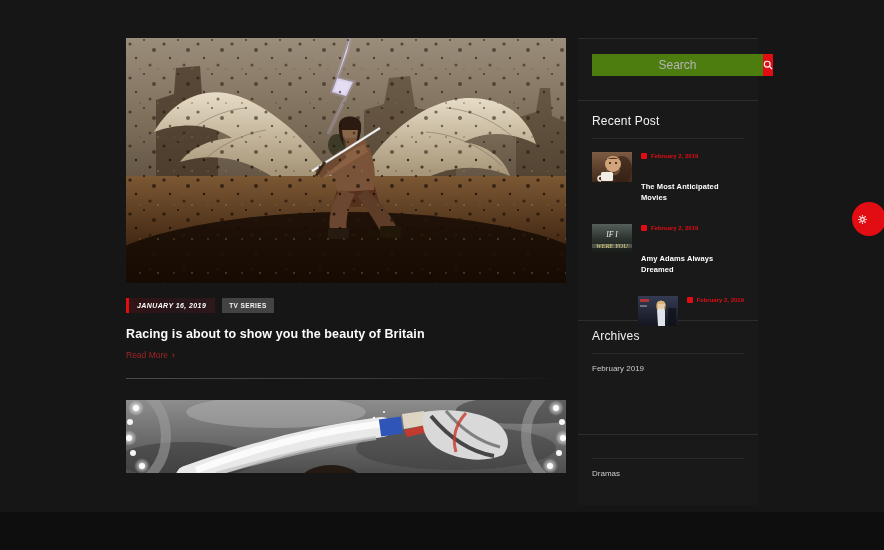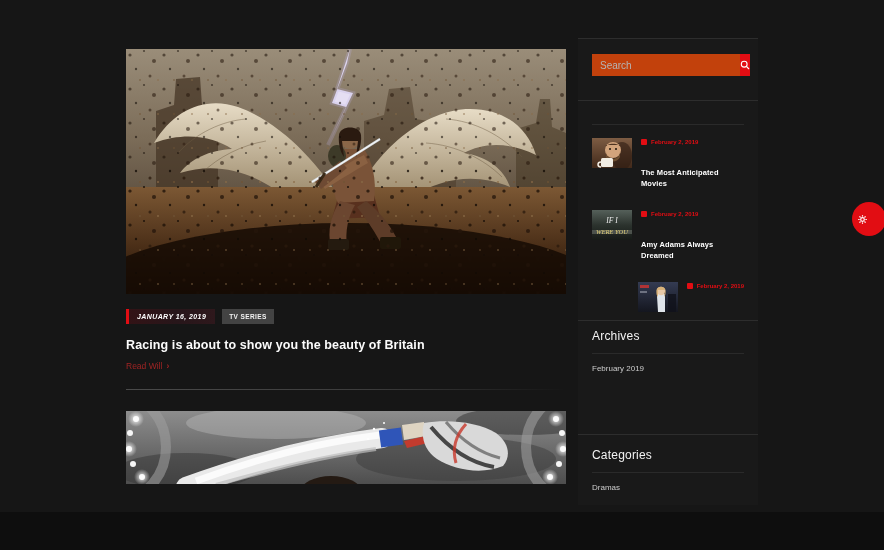--- a/index.html
+++ b/index.html
@@ -7,21 +7,21 @@
     width:884px;height:550px;position:relative;overflow:hidden;
     background:#151515;
     font-family:"Liberation Sans",sans-serif;
     -webkit-font-smoothing:antialiased;
   }
   
   .content-section{position:absolute;left:0;top:0;width:884px;height:512px;background:#161616;}
   .footer-band{position:absolute;left:0;top:512px;width:884px;height:38px;background:#0e0e0e;}
 
   
-  .main-col{position:absolute;left:126px;top:49px;width:440px;}
+  .main-col{position:absolute;left:126px;top:38px;width:440px;}
   .post-figure{width:440px;height:245px;overflow:hidden;display:block;}
   .post-figure svg{display:block;}
   .post-meta{display:flex;align-items:center;margin-top:15px;height:14px;}
   .date-badge{
     display:inline-flex;align-items:center;
     border-left:3px solid #e20d13;
     background:linear-gradient(90deg,#331316 0%,#27161a 55%,#2e181c 100%);
     color:#ffffff;font-size:7px;font-weight:bold;font-style:italic;
     letter-spacing:.4px;padding:4px 9px 4px 8px;
   }
@@ -46,22 +46,22 @@
     background:linear-gradient(90deg,#4a4a4a 0%,#3c3c3c 55%,rgba(60,60,60,0) 100%);
   }
   .post-figure-2{width:440px;height:73px;margin-top:21px;overflow:hidden;display:block;}
 
   
   .sidebar{position:absolute;left:578px;top:38px;width:180px;}
   .widget{border-top:1px solid #2d2d2d;background:#191919;box-sizing:border-box;}
   .widget-search{height:62px;padding:15px 14px 0 14px;}
   .search-row{display:flex;}
   .search-input{
-    flex:1;height:22px;background:#c2410c;border:0;outline:none;
-    color:#cfcfcf;font-size:10px;padding:0 8px;font-family:"Liberation Sans",sans-serif;
+    flex:1;height:22px;background:#4d7c0f;border:0;outline:none;
+    color:#cfcfcf;font-size:12px;padding:0 8px;font-family:"Liberation Sans",sans-serif;text-align:center;
   }
   .search-input::placeholder{color:#b5b5b5;}
   .search-btn{
     width:22px;height:22px;border:0;background:#e20d13;cursor:pointer;
     display:flex;align-items:center;justify-content:center;padding:0;
   }
   .widget-title{
     margin:0;color:#f2f2f2;font-size:12px;font-weight:500;letter-spacing:.2px;
   }
   .title-rule{height:1px;background:#2a2a2a;border:0;margin:10px 0 0 0;}
@@ -164,21 +164,21 @@
   
   <div class="post-meta">
     <span class="date-badge">JANUARY 16, 2019</span>
     <a class="cat-badge">TV SERIES</a>
   </div>
 
   <h2 class="post-title">Racing is about to show you the beauty of Britain</h2>
 
 
   <a class="read-more" href="#">
-    <span>Read Will</span><span class="arrow">›</span>
+    <span>Read More</span><span class="arrow">›</span>
   </a>
 
   <hr class="post-divider">
 
   
   <figure class="post-figure-2" style="margin:21px 0 0 0">
     <svg width="440" height="73" viewBox="0 0 440 73">
       <defs>
         <linearGradient id="grey" x1="0" y1="0" x2="0" y2="1">
           <stop offset="0" stop-color="#8d8d8d"></stop>
@@ -246,20 +246,21 @@
       <button class="search-btn">
         <svg width="10" height="10" viewBox="0 0 10 10">
           <circle cx="4.2" cy="4.2" r="2.9" fill="none" stroke="#ffffff" stroke-width="1.1"></circle>
           <line x1="6.4" y1="6.4" x2="9" y2="9" stroke="#ffffff" stroke-width="1.2"></line>
         </svg>
       </button>
     </div>
   </div>
 
   <div class="widget widget-recent">
+    <h3 class="widget-title">Recent Post</h3>
     <hr class="title-rule">
 
     <div class="recent-item">
       <span class="recent-thumb">
         <svg width="40" height="30" viewBox="0 0 40 30">
           <defs>
               <linearGradient id="t1" x1="0" y1="0" x2="0" y2="1">
             <stop offset="0" stop-color="#7d5c43"></stop>
                 <stop offset="1" stop-color="#41291a"></stop>
               </linearGradient>
@@ -336,21 +337,20 @@
     </div>
   </div>
 
   <div class="widget widget-archives">
     <h3 class="widget-title">Archives</h3>
     <hr class="title-rule">
     <a class="side-link" href="#">February 2019</a>
   </div>
 
   <div class="widget widget-categories">
-    <h3 class="widget-title">Categories</h3>
     <hr class="title-rule">
     <a class="side-link" href="#">Dramas</a>
   </div>
 </aside>
 
 <button class="float-btn">
   <svg width="9" height="9" viewBox="0 0 10 10">
     <circle cx="5" cy="5" r="2" fill="none" stroke="#ffffff" stroke-width="1.3"></circle>
     <g stroke="#ffffff" stroke-width="1.3">
       <line x1="5" y1="0.2" x2="5" y2="1.8"></line>

